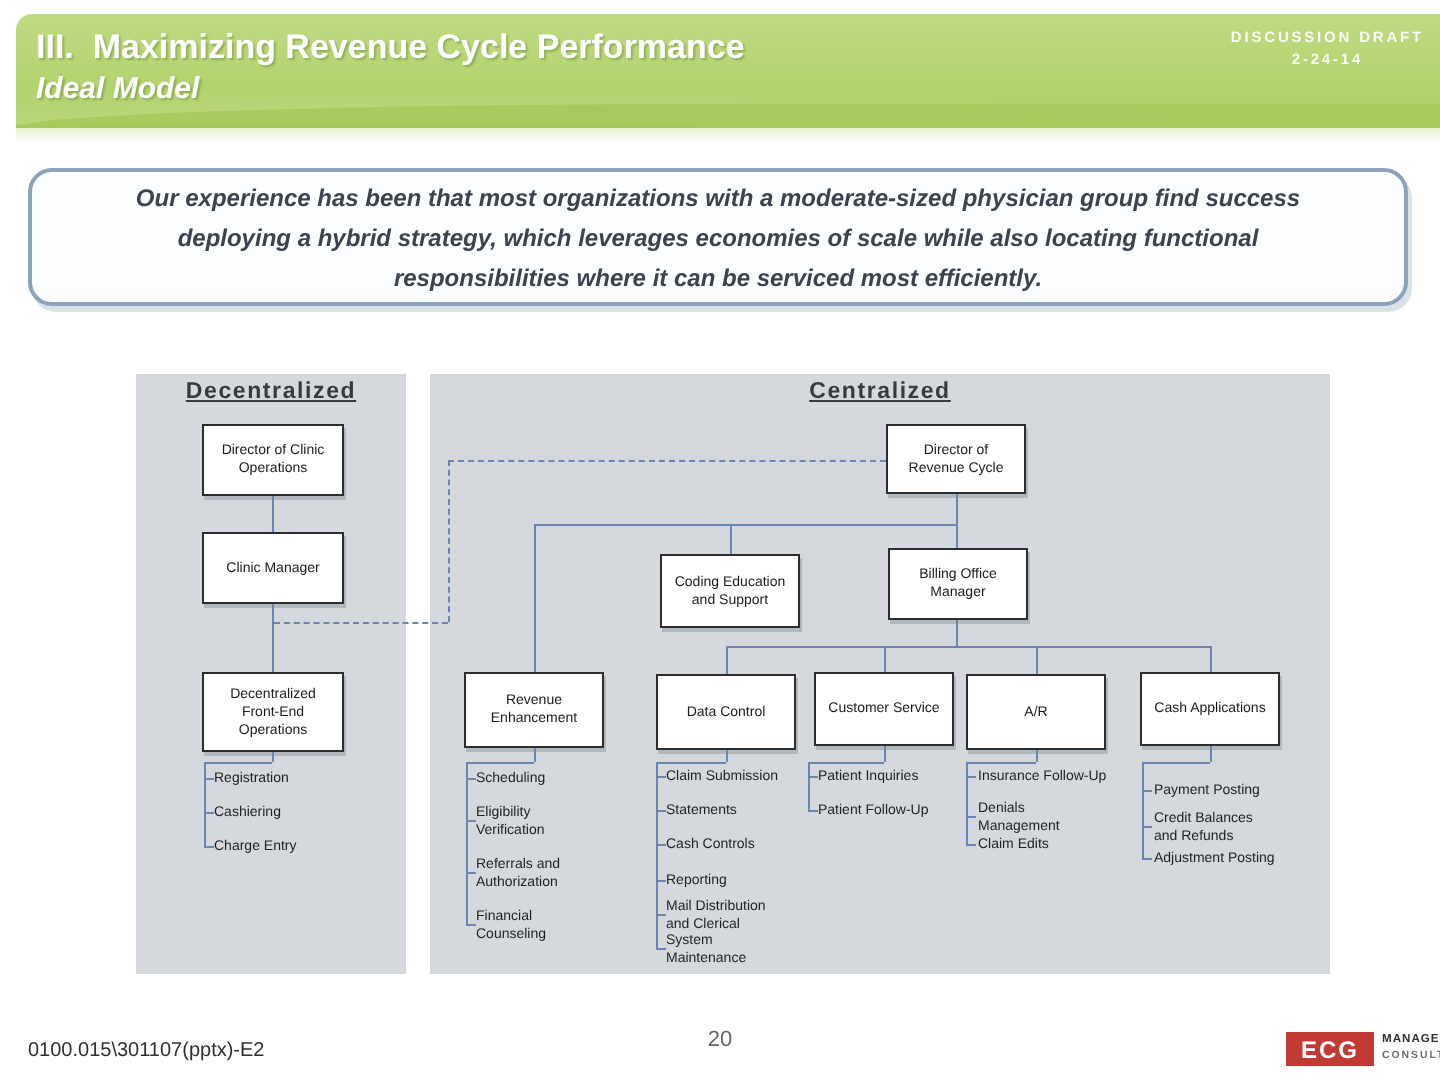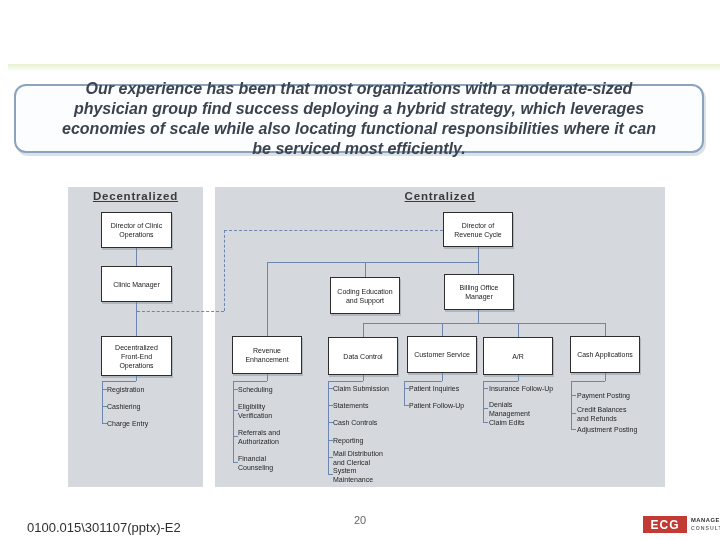--- a/index.html
+++ b/index.html
@@ -22,21 +22,21 @@
   .draft { position:absolute; right:8px; top:6px; text-align:center; font-size:7.5px; font-weight:bold;
            letter-spacing:1.4px; color:rgba(255,255,255,.92); line-height:11px; }
   .header-fade { position:absolute; left:8px; top:64px; width:712px; height:8px;
            background:linear-gradient(180deg,#e7f1d2 0%,#ffffff 100%); }
 
   
   .callout { position:absolute; left:14px; top:84px; width:690px; height:69px;
              border:2px solid #8ba3bc; border-radius:12px; background:#fcfdfe;
              box-shadow:2px 3px 0 rgba(150,168,186,.35);
              display:flex; align-items:center; justify-content:center; }
-  .callout-text { padding:0 40px; text-align:center; font-size:16px; font-weight:bold; font-style:italic;
+  .callout-text { padding:0 40px; text-align:center; font-size:12px; font-weight:bold; font-style:italic;
              color:#3a434e; line-height:20px; }
 
   
   .panel { position:absolute; top:187px; height:300px; background:#d5d9dd; }
   .panel-left  { left:68px;  width:135px; }
   .panel-right { left:215px; width:450px; }
   .section-title { position:absolute; top:190px; text-align:center; font-size:11.5px; font-weight:bold;
              text-decoration:underline; letter-spacing:.8px; color:#3a3a3a; }
   .st-left  { left:68px;  width:135px; }
   .st-right { left:215px; width:450px; }
@@ -51,35 +51,43 @@
   .ln  { position:absolute; background:#6d86af; }
   .lnv { width:1px; }
   .lnh { height:1px; }
   .dashh { position:absolute; height:0; border-top:1px dashed #6d86af; }
   .dashv { position:absolute; width:0; border-left:1px dashed #6d86af; }
 
   
   .leaf { position:absolute; font-size:7px; line-height:9px; color:#1f1f1f; white-space:pre-line; }
 
   
-  .doc-id { position:absolute; left:27px; top:520px; font-size:13px; color:#2f2f2f; }
+  .doc-id { position:absolute; left:14px; top:520px; font-size:10px; color:#2f2f2f; }
   .page-num { position:absolute; left:340px; top:514px; width:40px; text-align:center;
               font-size:11px; color:#666; }
   .logo-box { position:absolute; left:643px; top:516px; width:44px; height:17px; background:#c23a34;
               color:#fff; font-weight:bold; font-size:12px; letter-spacing:1px;
               display:flex; align-items:center; justify-content:center; }
   .logo-words { position:absolute; left:691px; top:516px; line-height:8px; }
   .logo-l1 { font-size:5.8px; font-weight:bold; color:#2f2f2f; letter-spacing:.5px; }
   .logo-l2 { font-size:5.2px; font-weight:bold; color:#6e6e6e; letter-spacing:1px; }
 </style>
 </head>
 <body>
 
 <div class="slide">
 
+  <div class="header">
+    <div class="title1">III.  Maximizing Revenue Cycle Performance</div>
+    <div class="title2">Ideal Model</div>
+    <div class="draft">
+      <div>DISCUSSION DRAFT</div>
+      <div>2-24-14</div>
+    </div>
+  </div>
   <div class="header-fade"></div>
 
   <div class="callout">
     <div class="callout-text">Our experience has been that most organizations with a moderate-sized physician group find success deploying a hybrid strategy, which leverages economies of scale while also locating functional responsibilities where it can be serviced most efficiently.</div>
   </div>
 
   <div class="panel panel-left"></div>
   <div class="panel panel-right"></div>
   <div class="section-title st-right">Centralized</div>
   <div class="section-title st-left">Decentralized</div>

